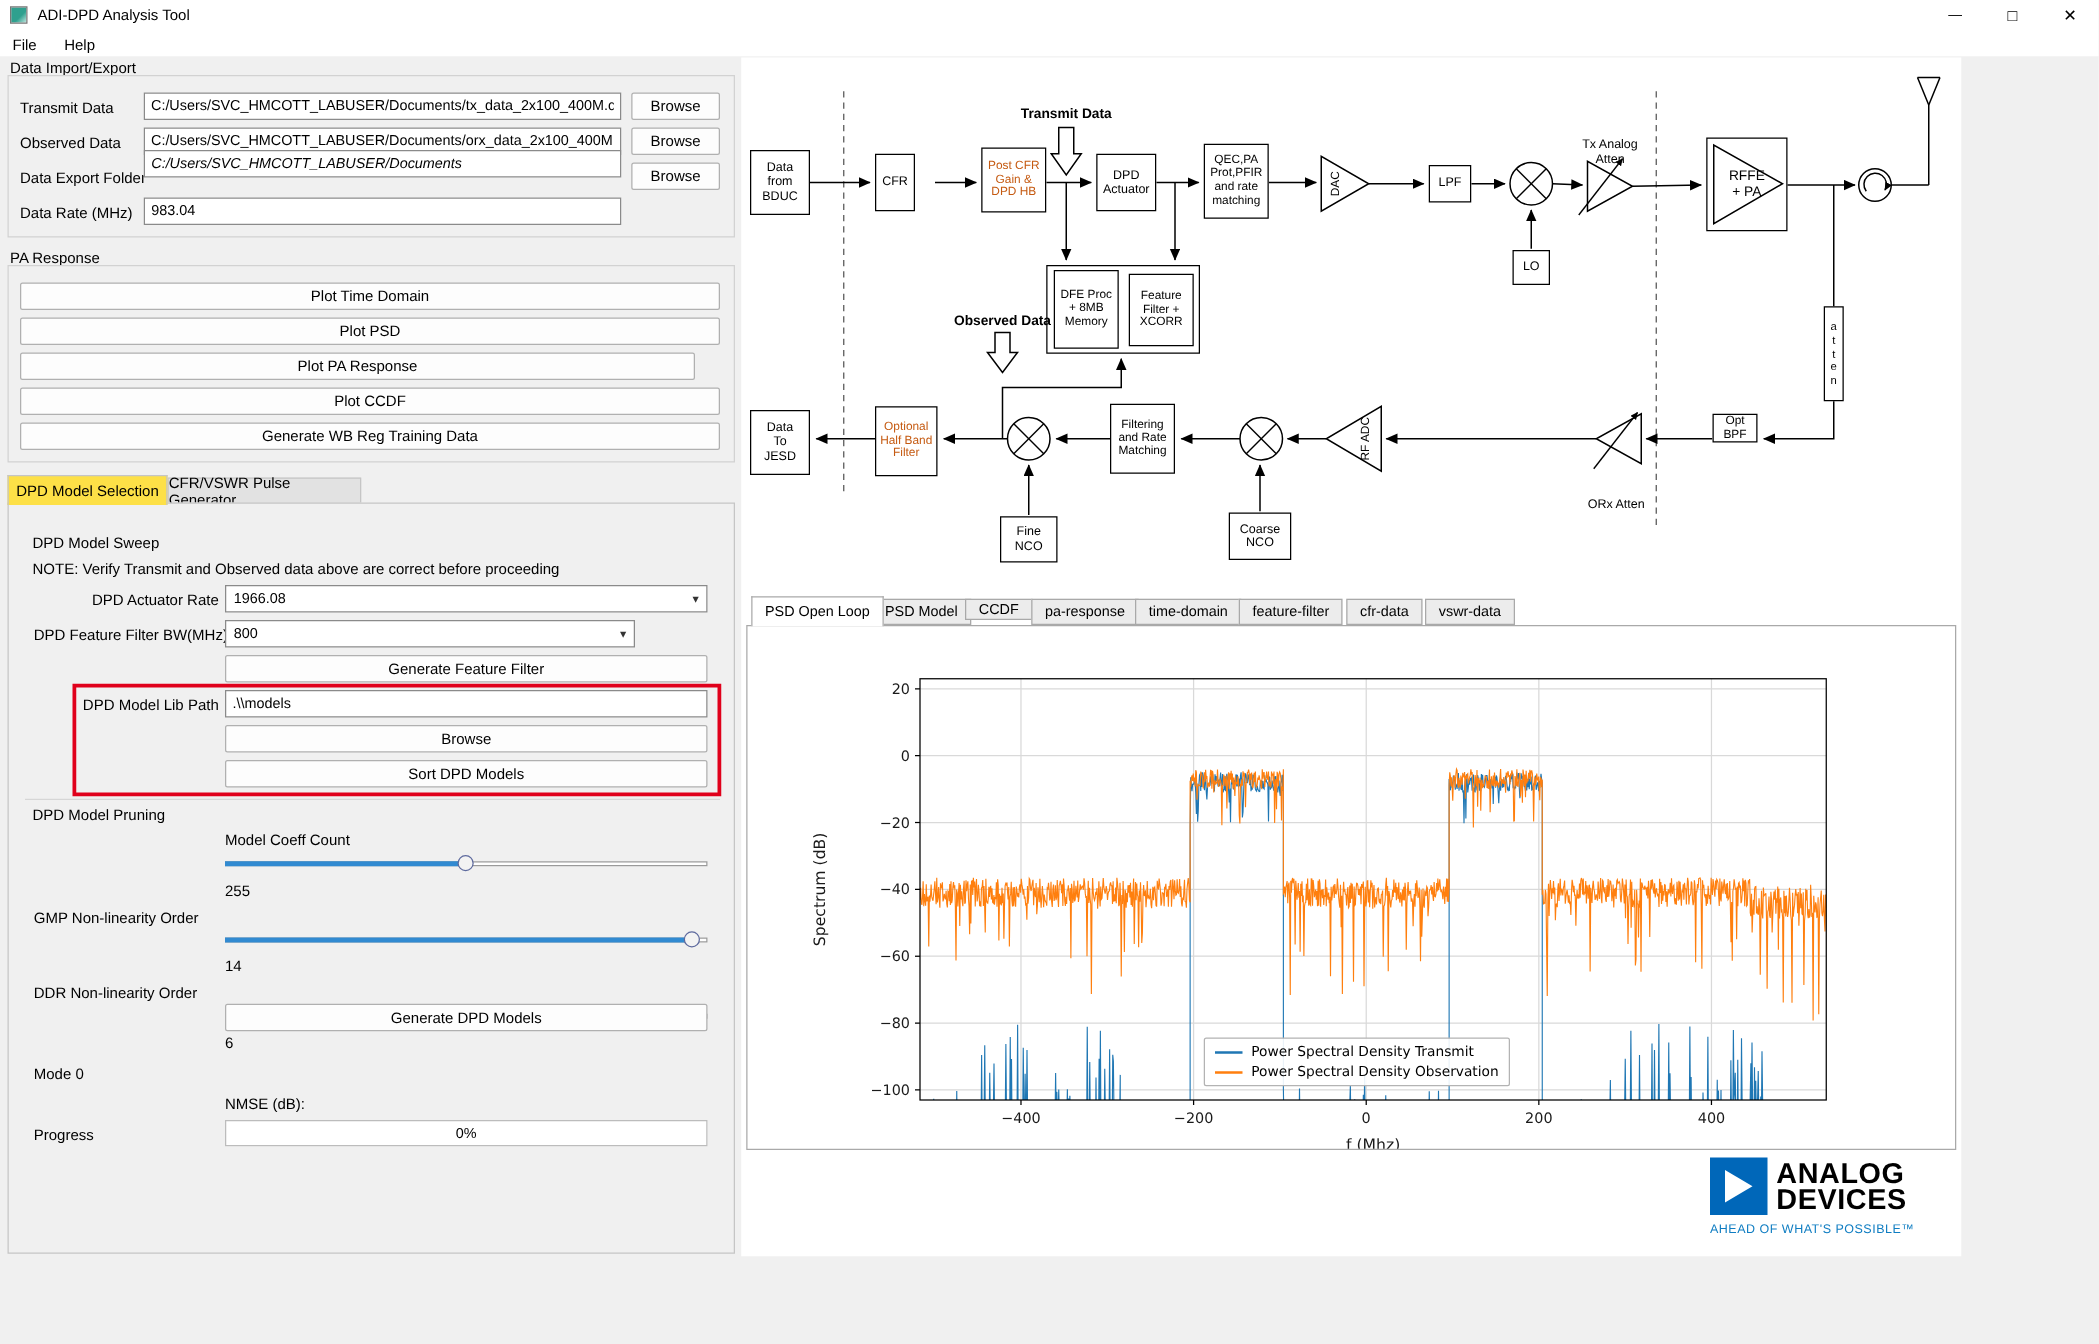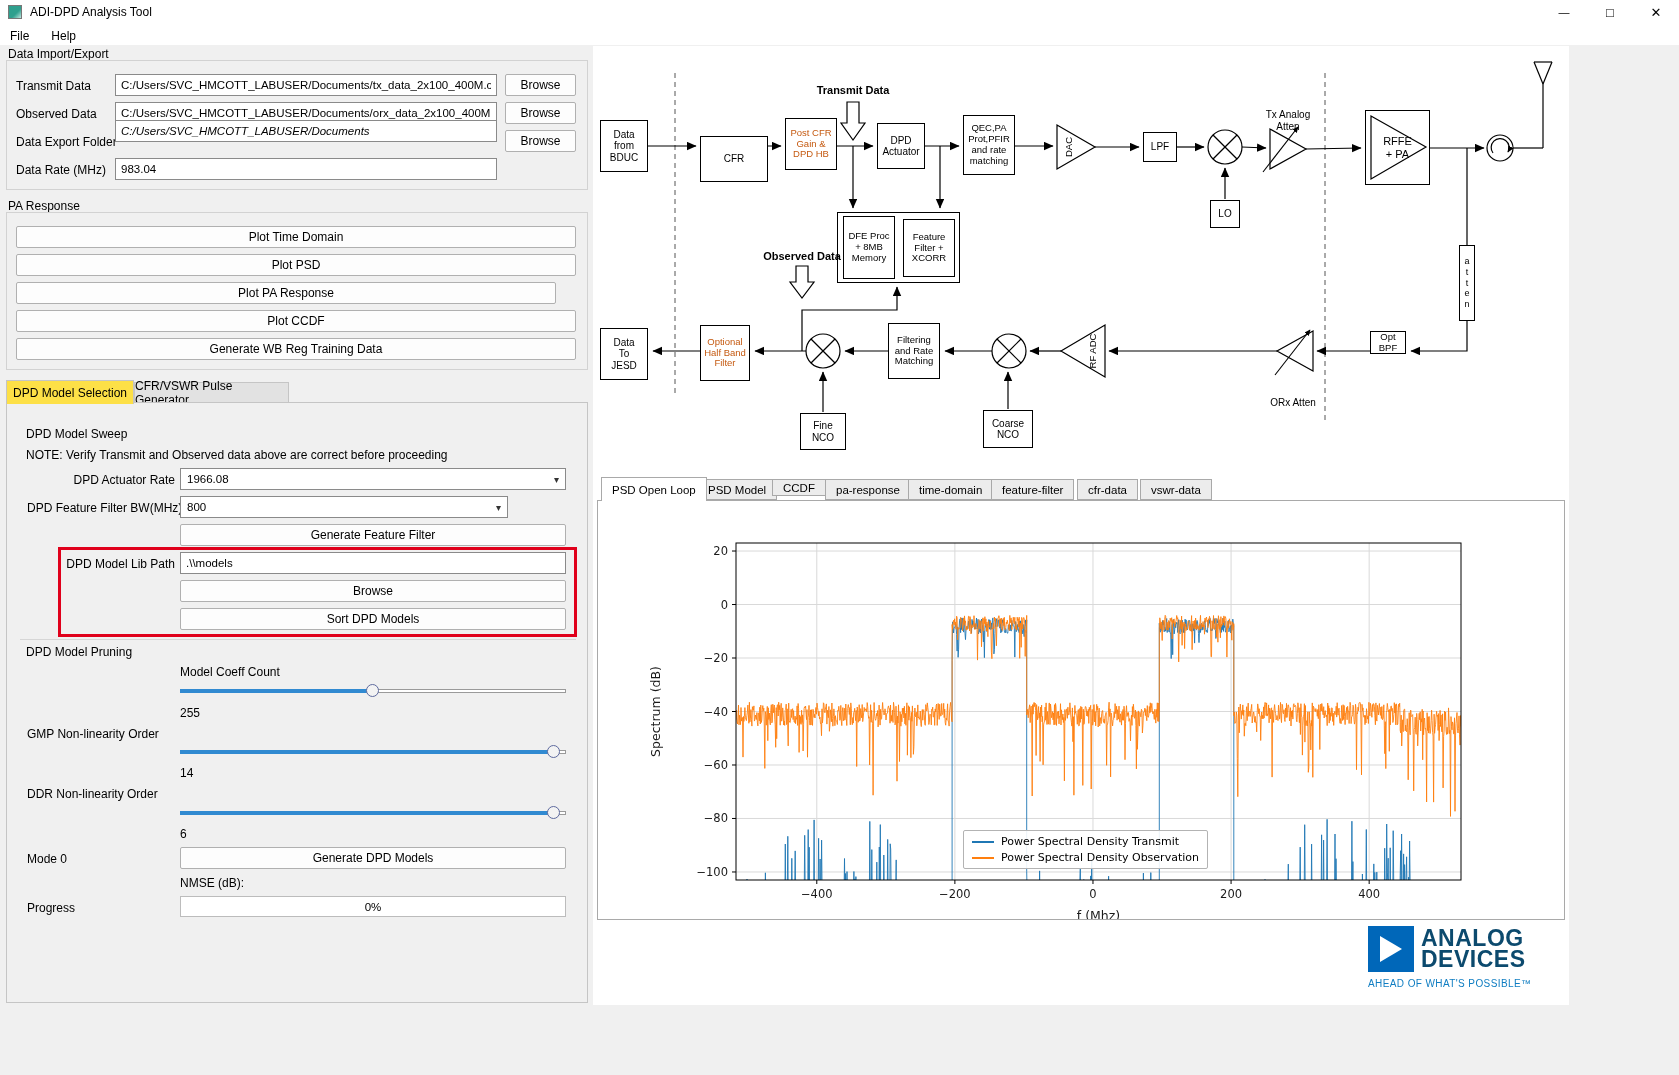--- a/index.html
+++ b/index.html
@@ -51,21 +51,21 @@
   .chart-panel{position:absolute;left:597px;top:500px;width:968px;height:420px;background:#fff;border:1px solid #a9a9a9}
   #psd-svg text{font-family:"DejaVu Sans",sans-serif;fill:#1a1a1a}
   .legend{position:absolute;left:365px;top:329px;background:rgba(255,255,255,.9);border:1px solid #b3b3b3;border-radius:2px;padding:4px 8px;font-family:"DejaVu Sans",sans-serif;font-size:11px;display:flex;flex-direction:column;gap:3px}
   .lg-row{display:flex;align-items:center;gap:7px;white-space:nowrap}
   .lg-line{width:22px;height:2px;display:inline-block}
   
   .logo{position:absolute;left:1368px;top:926px;width:200px}
   .logo-row{display:flex;align-items:center;gap:7px}
   .logo-sq{width:46px;height:46px;background:#0067b9;position:relative}
   .logo-tri{position:absolute;left:12px;top:10px;width:0;height:0;border-top:13px solid transparent;border-bottom:13px solid transparent;border-left:22px solid #fff}
-  .logo-name{color:#0c4a6e;font-weight:bold;font-size:23px;line-height:.92;letter-spacing:.5px}
+  .logo-name{color:#000000;font-weight:bold;font-size:23px;line-height:.92;letter-spacing:.5px}
   .logo-tag{color:#0f7dc2;font-size:10px;margin-top:6px;letter-spacing:.4px;white-space:nowrap}
 </style>
 </head>
 <body>
 
 <div class="titlebar">
   <div class="appicon"></div>
   <div class="title-text">ADI-DPD Analysis Tool</div>
   <div class="wctrl">
     <div class="wbtn">
@@ -147,21 +147,21 @@
 </div>
 <div class="lbl" style="left:180px;top:766px">14</div>
 <div class="lbl" style="left:27px;top:787px">DDR Non-linearity Order</div>
 <div class="slider" style="left:180px;top:806px;width:386px">
   <div class="groove"></div>
   <div class="fill" style="width:97%"></div>
   <div class="knob" style="left:calc(97% - 7px)"></div>
 </div>
 <div class="lbl" style="left:180px;top:827px">6</div>
 <div class="lbl" style="left:27px;top:852px">Mode 0</div>
-<div class="btn" style="left:180px;top:847px;width:386px">Generate DPD Models</div>
+<div class="btn" style="left:180px;top:803px;width:386px">Generate DPD Models</div>
 <div class="lbl" style="left:180px;top:876px">NMSE (dB):</div>
 <div class="lbl" style="left:27px;top:901px">Progress</div>
 <div class="progress" style="left:180px;top:896px;width:386px">
   <span>0%</span>
 </div>
 
 <div class="abs" style="left:593px;top:46px;width:976px;height:959px;background:#fff"></div>
 
 <div class="dwrap">
   <svg id="diagram-svg" width="975" height="415">
@@ -250,21 +250,21 @@
     </g>
     <text x="258" y="46" font-size="11" font-weight="bold" text-anchor="middle">Transmit Data</text>
     <text x="207" y="212" font-size="11" font-weight="bold" text-anchor="middle">Observed Data</text>
     <text x="693" y="70" font-size="10" text-anchor="middle">Tx Analog</text>
     <text x="693" y="82" font-size="10" text-anchor="middle">Atten</text>
     <text x="698" y="358" font-size="10" text-anchor="middle">ORx Atten</text>
   </svg>
   <div class="dbox" style="left:5px;top:72px;width:48px;height:52px">Data
 from
 BDUC</div>
-  <div class="dbox" style="left:105px;top:88px;width:68px;height:46px">CFR</div>
+  <div class="dbox" style="left:105px;top:75px;width:32px;height:46px">CFR</div>
   <div class="dbox sm orange" style="left:190px;top:70px;width:52px;height:52px">Post CFR
 Gain &amp;
 DPD HB</div>
   <div class="dbox" style="left:282px;top:75px;width:48px;height:46px">DPD
 Actuator</div>
   <div class="dbox sm" style="left:368px;top:67px;width:52px;height:60px">QEC,PA
 Prot,PFIR
 and rate
 matching</div>
   <div class="dbox" style="left:548px;top:84px;width:34px;height:30px">LPF</div>

